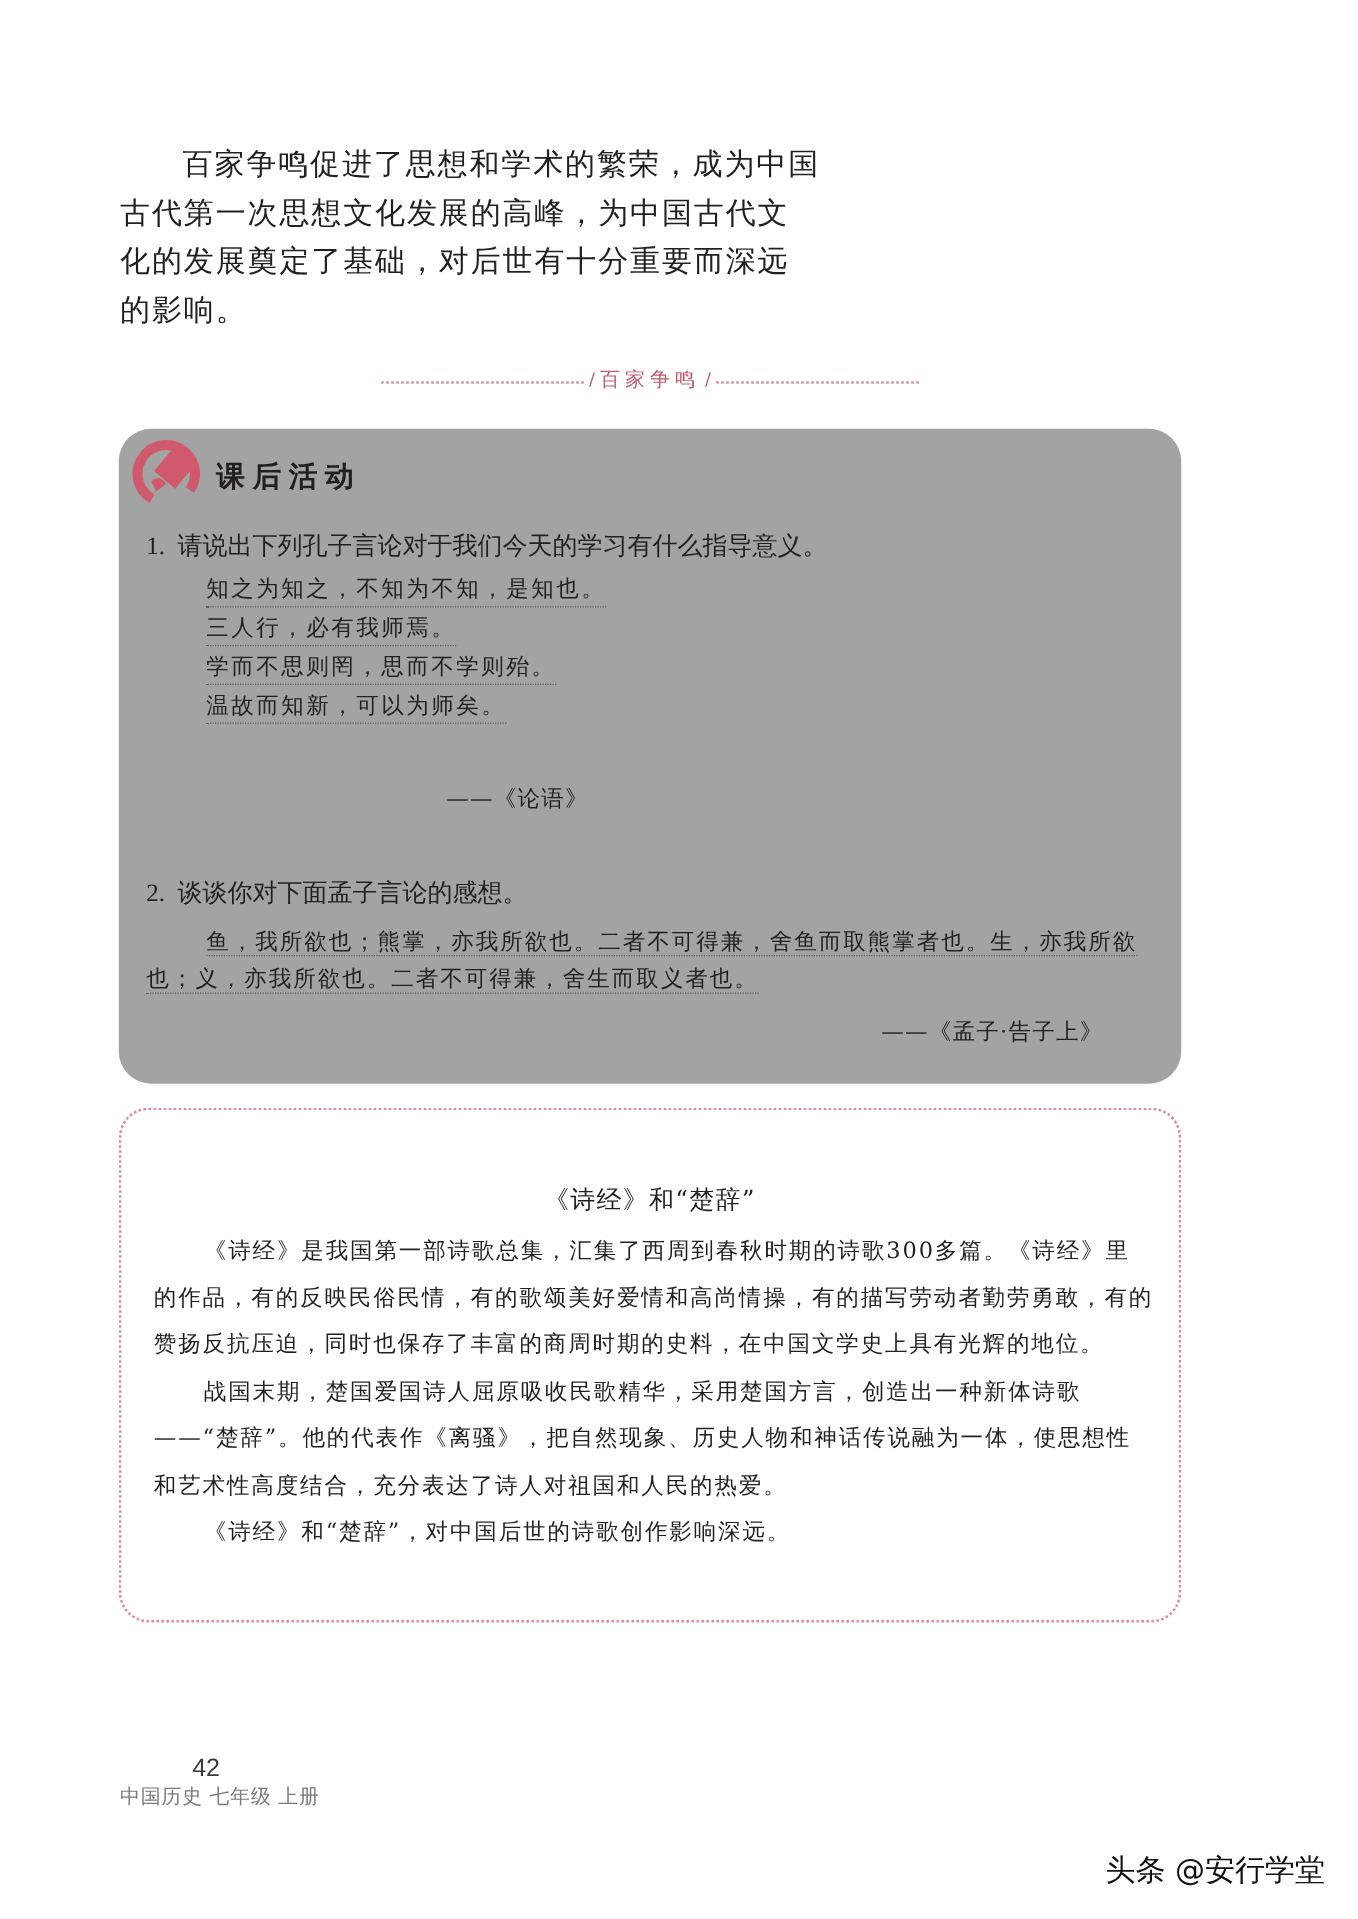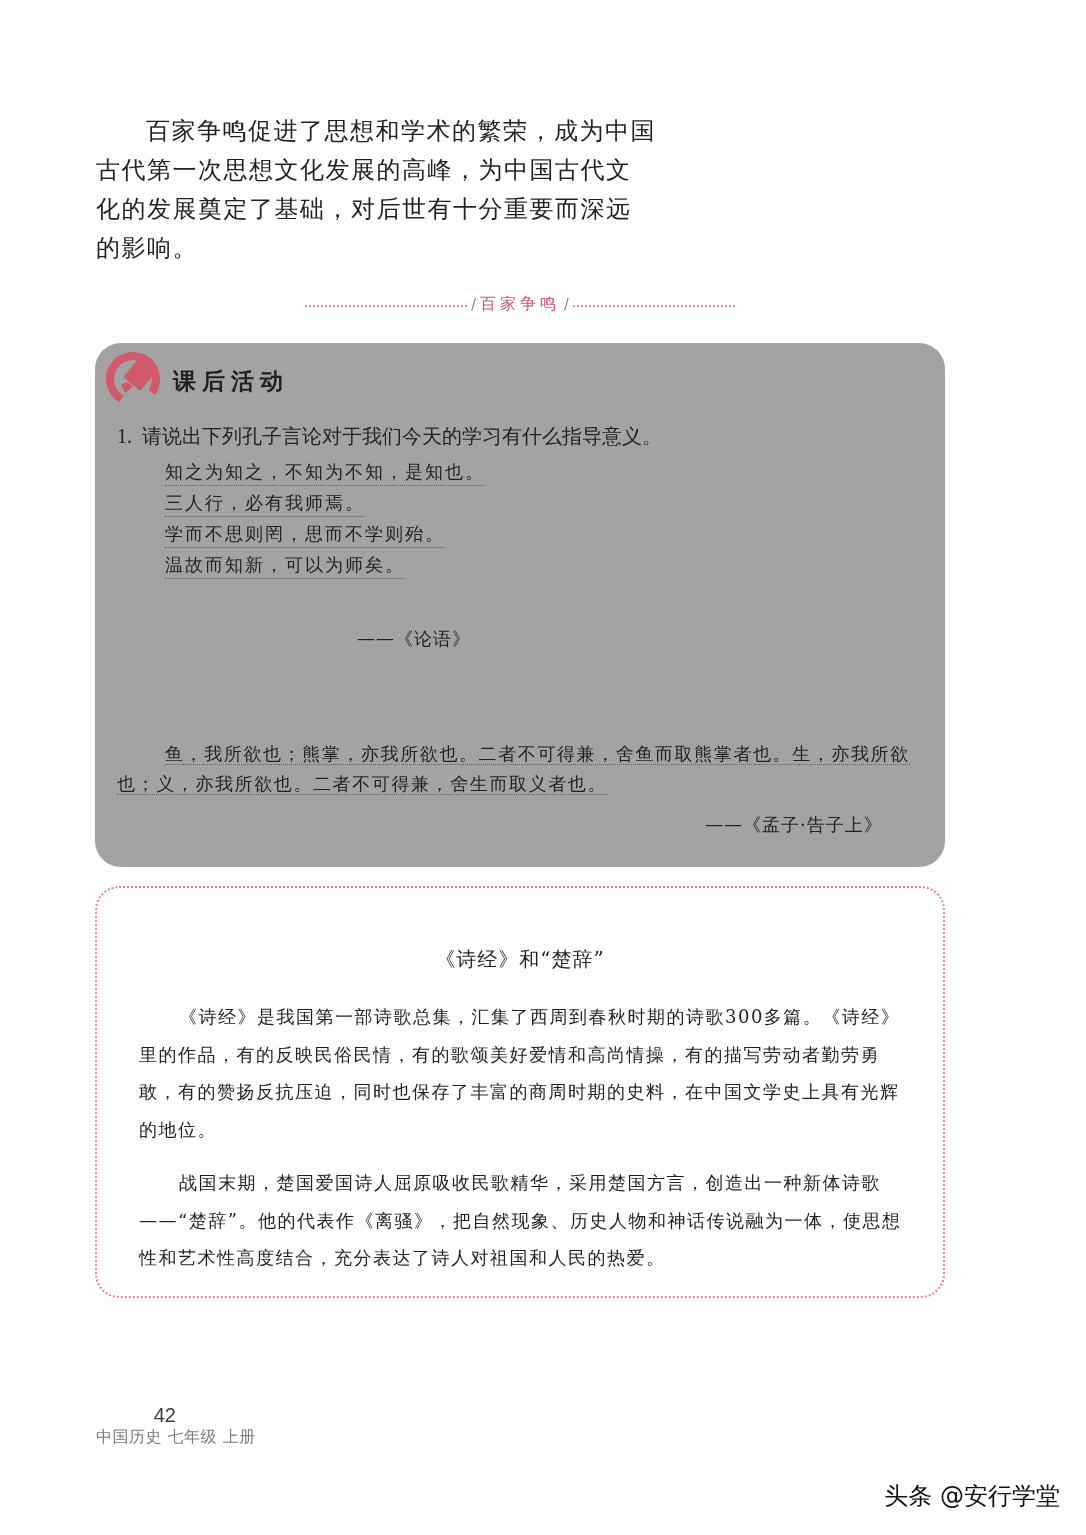--- a/index.html
+++ b/index.html
@@ -45,21 +45,21 @@
   }
   .mengzi span { border-bottom: 1px dotted #6b5a5c; }
 
   .extend {
     position: absolute; left: 95px; top: 886px; width: 846px; height: 408px;
     border: 2px dotted #e28593; border-radius: 24px;
   }
   .ext-sub { position: absolute; left: 0; width: 100%; top: 58px; text-align: center; font-size: 20px; letter-spacing: 1px; }
   .ext-body { position: absolute; left: 26px; top: 94px; width: 800px; }
   .ext-body p {
-    margin: 16px; font-size: 18px; letter-spacing: 1.5px; line-height: 37.5px; text-indent: 40px;
+    margin: 0; font-size: 18px; letter-spacing: 1.5px; line-height: 37.5px; text-indent: 40px;
   }
 
   .footer { position: absolute; left: 96px; top: 1404px; display: flex; align-items: center; flex-direction: column; }
   .page-num { font-family: "Liberation Sans", sans-serif; font-size: 20px; color: #3a3a3a; margin-right: 22px; }
   .book { font-size: 16px; color: #7a7a7a; letter-spacing: 0.5px; }
   .watermark {
     position: absolute; right: 26px; top: 1480px;
     font-family: "DejaVu Sans", "Liberation Sans", sans-serif; font-size: 24px; color: #111;
     text-shadow: 1px 1px 0 #fff, -1px -1px 0 #fff;
   }
@@ -93,29 +93,33 @@
     <span class="num">1.</span><span>请说出下列孔子言论对于我们今天的学习有什么指导意义。</span>
   </div>
   <div class="quotes">
     <div><span class="quote">知之为知之，不知为不知，是知也。</span></div>
     <div><span class="quote">三人行，必有我师焉。</span></div>
     <div><span class="quote">学而不思则罔，思而不学则殆。</span></div>
     <div><span class="quote">温故而知新，可以为师矣。</span></div>
   </div>
   <div class="src" style="left:262px;top:284px;">——《论语》</div>
 
+  <div class="q" style="top:358px;">
+    <span class="num">2.</span><span>谈谈你对下面孟子言论的感想。</span>
+  </div>
   <div class="mengzi"><span>鱼，我所欲也；熊掌，亦我所欲也。二者不可得兼，舍鱼而取熊掌者也。生，亦我所欲也；义，亦我所欲也。二者不可得兼，舍生而取义者也。</span></div>
   <div class="src" style="left:610px;top:470px;">——《孟子·告子上》</div>
 </div>
 
 <div class="extension extend">
   <div class="ext-sub">《诗经》和“楚辞”</div>
   <div class="ext-body">
     <p>《诗经》是我国第一部诗歌总集，汇集了西周到春秋时期的诗歌300多篇。《诗经》里的作品，有的反映民俗民情，有的歌颂美好爱情和高尚情操，有的描写劳动者勤劳勇敢，有的赞扬反抗压迫，同时也保存了丰富的商周时期的史料，在中国文学史上具有光辉的地位。</p>
     <p>战国末期，楚国爱国诗人屈原吸收民歌精华，采用楚国方言，创造出一种新体诗歌——“楚辞”。他的代表作《离骚》，把自然现象、历史人物和神话传说融为一体，使思想性和艺术性高度结合，充分表达了诗人对祖国和人民的热爱。</p>
+    <p>《诗经》和“楚辞”，对中国后世的诗歌创作影响深远。</p>
   </div>
 </div>
 
 <div class="footer">
   <span class="page-num">42</span>
   <span class="book">中国历史 七年级 上册</span>
 </div>
 
 <div class="watermark">头条 @安行学堂</div>
 

